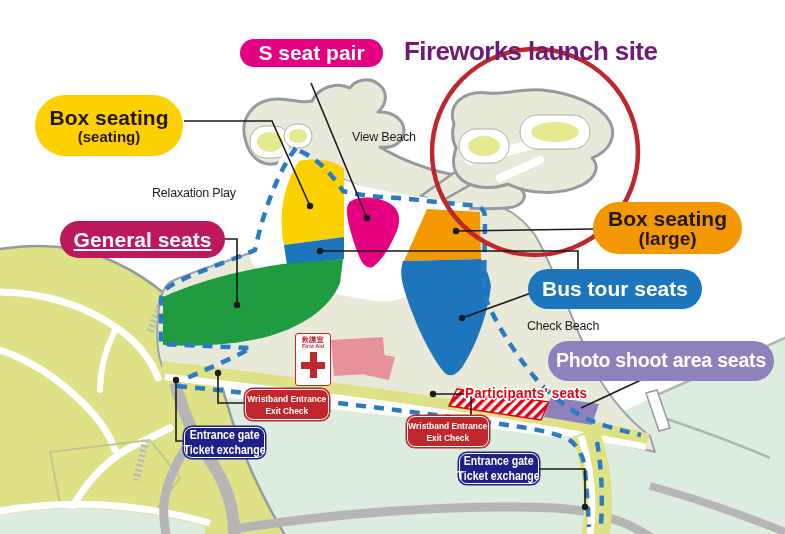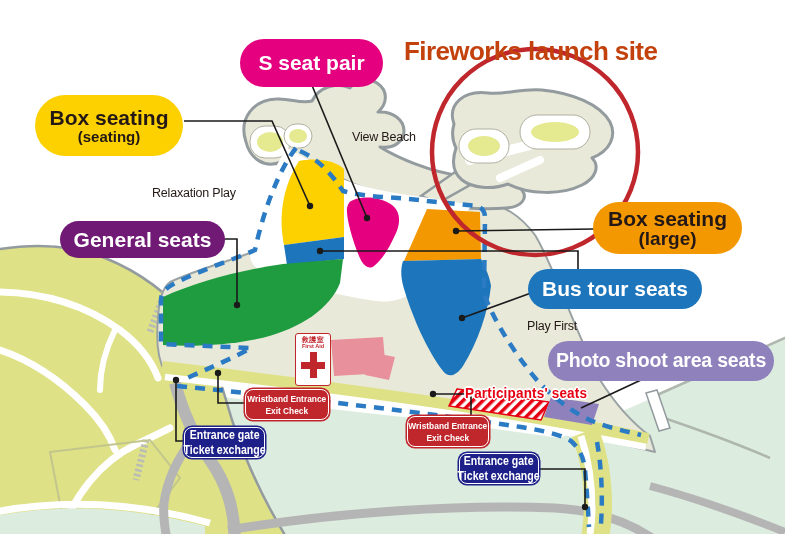--- a/index.html
+++ b/index.html
@@ -138,51 +138,51 @@
         <circle cx="456" cy="231" r="3.2"></circle>
     <circle cx="320" cy="251" r="3.2"></circle>
         <circle cx="462" cy="318" r="3.2"></circle>
     <circle cx="218" cy="373" r="3.2"></circle>
         <circle cx="176" cy="380" r="3.2"></circle>
     <circle cx="433" cy="394" r="3.2"></circle>
         <circle cx="585" cy="507" r="3.2"></circle>
   </g>
 </svg>
 
-  <div class="title" style="color: #c2410c;">Fireworks launch site</div>
-
-  <div class="pill" style="left: 240px; top: 39px; width: 143px; height: 48px; font-size: 21px; background-color: rgb(228, 0, 127); color: rgb(255, 255, 255);">
+  <div class="title" style="color: #701a75;">Fireworks launch site</div>
+
+  <div class="pill" style="left: 240px; top: 39px; width: 143px; height: 28px; font-size: 21px; background-color: rgb(228, 0, 127); color: rgb(255, 255, 255);">
     <span>S seat pair</span>
   </div>
 
   <div class="pill" style="left: 35px; top: 95px; width: 148px; height: 61px; font-size: 21px; background-color: rgb(253, 208, 0); color: rgb(35, 24, 21);">
     <span>Box seating</span>
     <span class="sub" style="font-size:15px">(seating)</span>
   </div>
 
-  <div class="pill" style="left: 60px; top: 221px; width: 165px; height: 37px; font-size: 21px; background-color: #701a75; color: rgb(255, 255, 255);">
+  <div class="pill" style="left: 60px; top: 221px; width: 165px; height: 37px; font-size: 21px; background-color: #be185d; color: rgb(255, 255, 255); text-decoration: underline;">
     <span>General seats</span>
   </div>
 
   <div class="pill" style="left: 593px; top: 202px; width: 149px; height: 52px; font-size: 21px; background-color: rgb(243, 152, 0); color: rgb(35, 24, 21);">
     <span>Box seating</span>
     <span class="sub" style="font-size:19px">(large)</span>
   </div>
 
   <div class="pill" style="left: 548px; top: 341px; width: 226px; height: 40px; font-size: 19.5px; letter-spacing: -0.2px; background-color: rgb(143, 130, 188); color: rgb(255, 255, 255);">
     <span>Photo shoot area seats</span>
   </div>
 
   <div class="pill" style="left: 528px; top: 269px; width: 174px; height: 40px; font-size: 21px; background-color: rgb(29, 118, 188); color: rgb(255, 255, 255);">
     <span>Bus tour seats</span>
   </div>
 
   <div class="maplabel" style="left:152px;top:186px">Relaxation Play</div>
   <div class="maplabel" style="left:352px;top:130px">View Beach</div>
-  <div class="maplabel" style="left:527px;top:319px">Play First</div>
+  <div class="maplabel" style="left:527px;top:319px">Check Beach</div>
 
   <div class="participants" style="color: rgb(230, 0, 18);">Participants' seats</div>
 
   <div class="gate gate-red" style="left: 245px; top: 389px; width: 84px; height: 31px; background-color: rgb(192, 39, 45);">
     <div class="inner">
       <span>Wristband Entrance</span>
       <span>Exit Check</span>
     </div>
   </div>
   <div class="gate gate-blue" style="left: 184px; top: 427px; width: 81px; height: 31px; background-color: rgb(29, 32, 136);">

